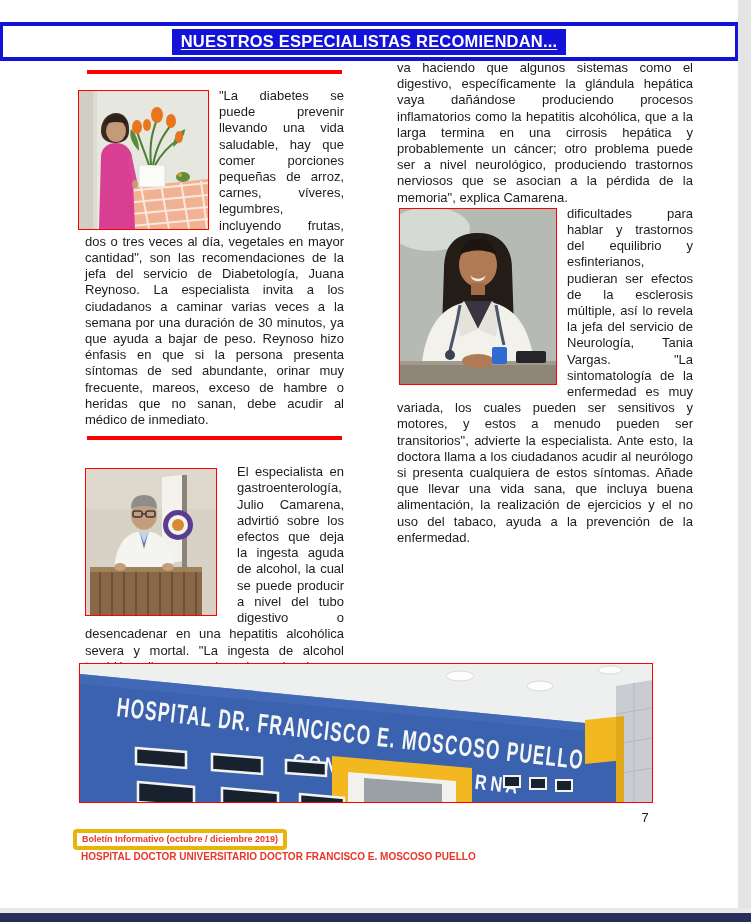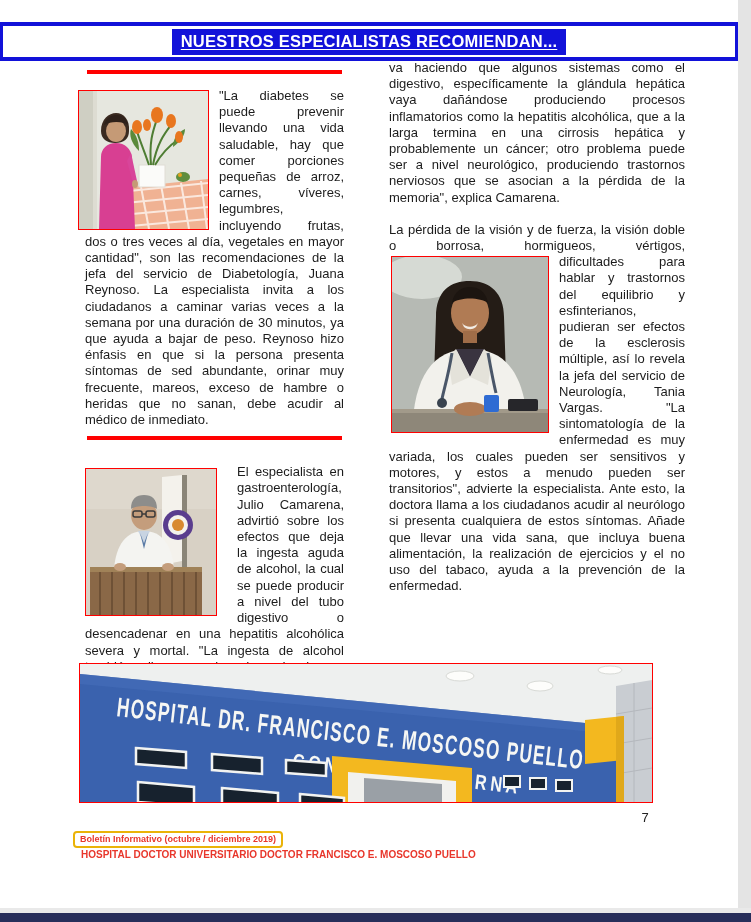--- a/index.html
+++ b/index.html
@@ -20,21 +20,21 @@
     display:flex;align-items:center;justify-content:center;background:#ffffff;
   }
   .header-title{
     background:#1212d9;color:#ffffff;font-weight:bold;font-size:16.5px;
     padding:3px 9px 4px 9px;letter-spacing:0.2px;
     text-decoration:underline;text-underline-offset:2px;white-space:nowrap;
   }
 
   
   .col-left{position:absolute;left:85px;top:66px;width:259px;}
-  .col-right{position:absolute;left:389px;top:60px;width:296px;}
+  .col-right{position:absolute;left:397px;top:60px;width:296px;}
   p{margin:0;font-size:13px;line-height:16.2px;text-align:justify;}
   .force-justify{text-align-last:justify;}
 
   .red-divider{height:4px;background:#ff0000;width:255px;margin:4px 2px 14px 2px;}
   .red-divider.second{margin:8px 2px 24px 2px;}
 
   .photo-frame{border:1px solid #ff0000;display:block;float:left;background:#ddd;overflow:hidden;}
   .photo-frame svg{display:block;}
   .photo-juana{width:129px;height:138px;margin:2px 10px 2px -7px;}
   .photo-julio{width:130px;height:146px;margin:4px 20px 2px 0;}
@@ -44,21 +44,21 @@
   .hospital-frame{
     position:absolute;left:79px;top:663px;width:572px;height:138px;
     border:1.5px solid #ff0000;overflow:hidden;background:#eef0ef;
   }
   .hospital-frame svg{display:block;}
 
   
   .page-number{position:absolute;left:630px;top:810px;width:30px;text-align:center;font-size:13px;color:#222;}
   .footer{position:absolute;left:73px;top:828px;}
   .footer-box{
-    display:inline-block;border:2px solid #eab308;border-radius:4px;
+    display:inline-block;border:4px solid #eab308;border-radius:4px;
     color:#e8362b;font-size:9px;line-height:10px;padding:1px 5px 2px 5px;font-weight:bold;
   }
   .footer-line2{color:#e8362b;font-size:10px;line-height:10px;font-weight:bold;margin:2px 0 0 8px;}
 </style>
 </head>
 <body>
 
 <div class="page">
 
   <div class="header-box">
@@ -151,21 +151,20 @@
           <ellipse cx="34" cy="98" rx="6" ry="4" fill="#c49d7c"></ellipse>
           <ellipse cx="82" cy="98" rx="6" ry="4" fill="#c49d7c"></ellipse>
         </svg>
       </span><span>El especialista en gastroenterología, Julio Camarena, advirtió sobre los efectos que deja la ingesta aguda de alcohol, la cual se puede producir a nivel del tubo digestivo o desencadenar en una hepatitis alcohólica severa y mortal. "La ingesta de alcohol también lleva a la dependencia, a necesitarlo de manera permanente para estar más o menos bien, y eso</span>
     </p>
   </div>
 
   <div class="col-right">
     <p>va haciendo que algunos sistemas como el digestivo, específicamente la glándula hepática vaya dañándose produciendo procesos inflamatorios como la hepatitis alcohólica, que a la larga termina en una cirrosis hepática y probablemente un cáncer; otro problema puede ser a nivel neurológico, produciendo trastornos nerviosos que se asocian a la pérdida de la memoria", explica Camarena.</p>
 
-    <p class="force-justify" style="margin-top:16px;">La pérdida de la visión y de fuerza, la visión doble o borrosa, hormigueos, vértigos,</p>
 
     <p>
       <span class="photo-frame photo-tania" aria-label="Tania Vargas, jefa del servicio de Neurología, sonriendo con bata blanca y estetoscopio en su escritorio">
         <svg viewBox="0 0 156 175" width="156" height="175">
           <rect width="156" height="175" fill="#b6bab4"></rect>
           <ellipse cx="30" cy="20" rx="40" ry="22" fill="#dfe2dc" opacity="0.8"></ellipse>
           <path d="M44 60 C44 34 58 24 78 24 C98 24 112 36 112 60 L114 120 L96 132 L60 132 L42 120 Z" fill="#241c16"></path>
           <ellipse cx="78" cy="56" rx="19" ry="22" fill="#b07b54"></ellipse>
           <path d="M60 46 C62 34 70 30 78 30 C86 30 94 34 96 46 C88 40 68 40 60 46Z" fill="#1c1510"></path>
           <path d="M70 66 C74 71 82 71 86 66 L84 70 C80 73 76 73 72 70 Z" fill="#f2ece4"></path>

